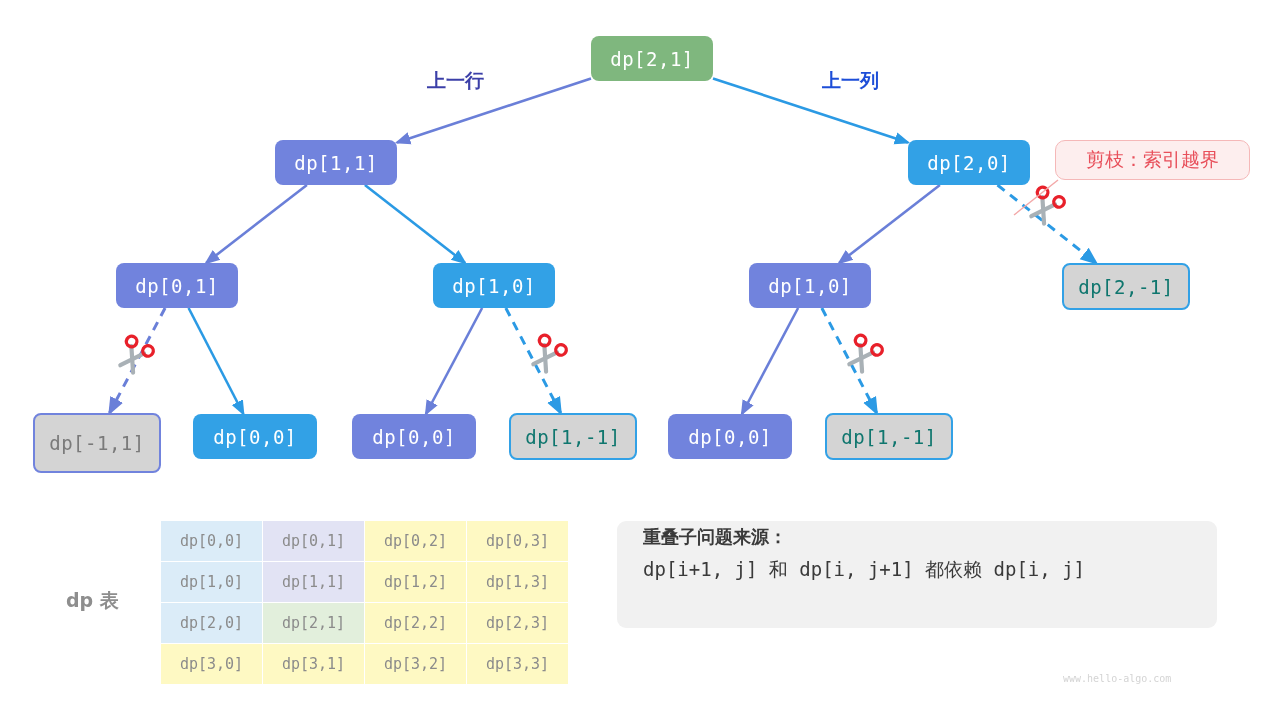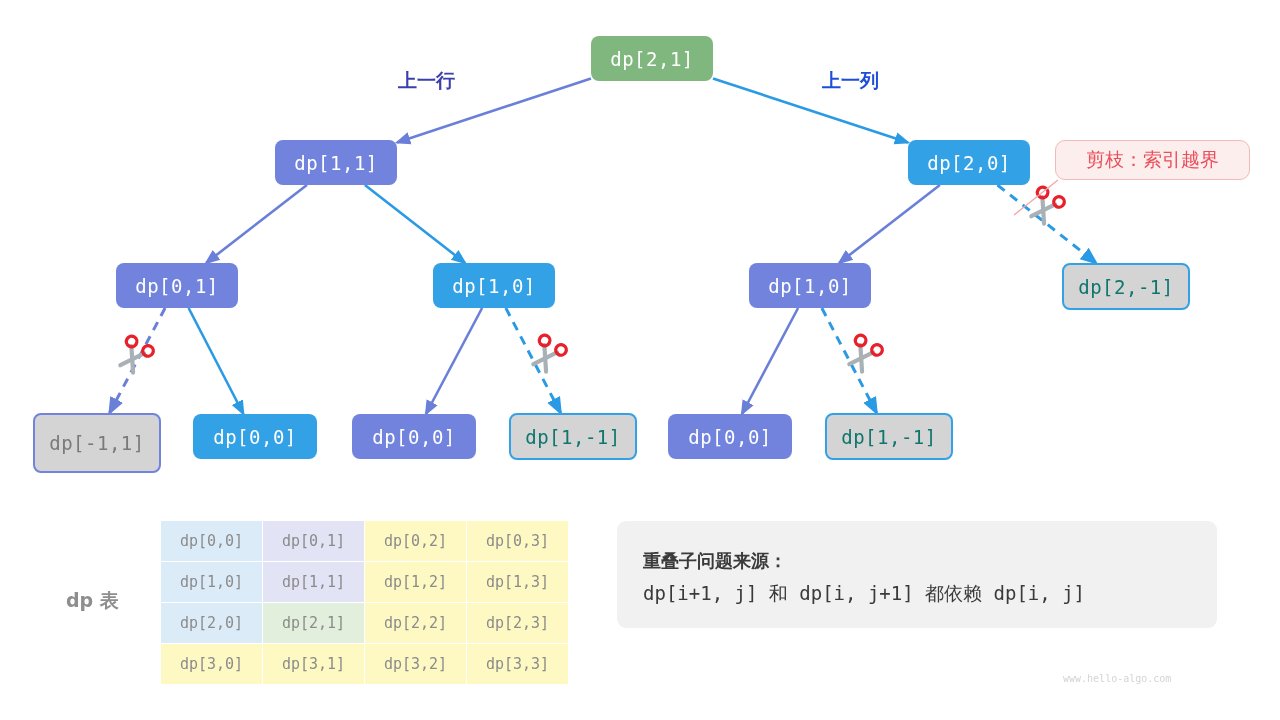--- a/index.html
+++ b/index.html
@@ -105,21 +105,21 @@
   }
   table.dp-table td.c-blue   { background: #dbecf8; }
   table.dp-table td.c-purple { background: #e2e3f4; }
   table.dp-table td.c-green  { background: #e2efdc; }
 
   .note-box {
     position: absolute;
     box-sizing: border-box;
     background: #f1f1f1;
     border-radius: 9px;
-    padding: 28px 26px;
+    padding: 4px 26px;
     color: #3a3a3a;
   }
   .note-line1 {
     font-family: "DejaVu Sans", "Liberation Sans", sans-serif;
     font-size: 18px;
     font-weight: bold;
     margin-bottom: 8px;
   }
   .note-line2 {
     font-family: "DejaVu Sans Mono", "Liberation Mono", monospace;
@@ -269,15 +269,15 @@
       </tbody>
   </table>
 
   <div class="note-box" id="note-box" style="left:617px; top:521px; width:600px; height:107px;">
     <div class="note-line1">重叠子问题来源：</div>
     <div class="note-line2">dp[i+1, j] 和 dp[i, j+1] 都依赖 dp[i, j]</div>
   </div>
 
   <div class="watermark" id="watermark" style="left:1063px; top:673px;">www.hello-algo.com</div>
 
-<div class="edge-label purple" style="left: 398px; top: 68px; color: rgb(59, 63, 168);">上一行</div>
+<div class="edge-label purple" style="left: 427px; top: 68px; color: rgb(59, 63, 168);">上一行</div>
     <div class="edge-label blue" style="left: 822px; top: 68px; color: #1d4ed8;">上一列</div>
   </div>
 
 </body></html>

